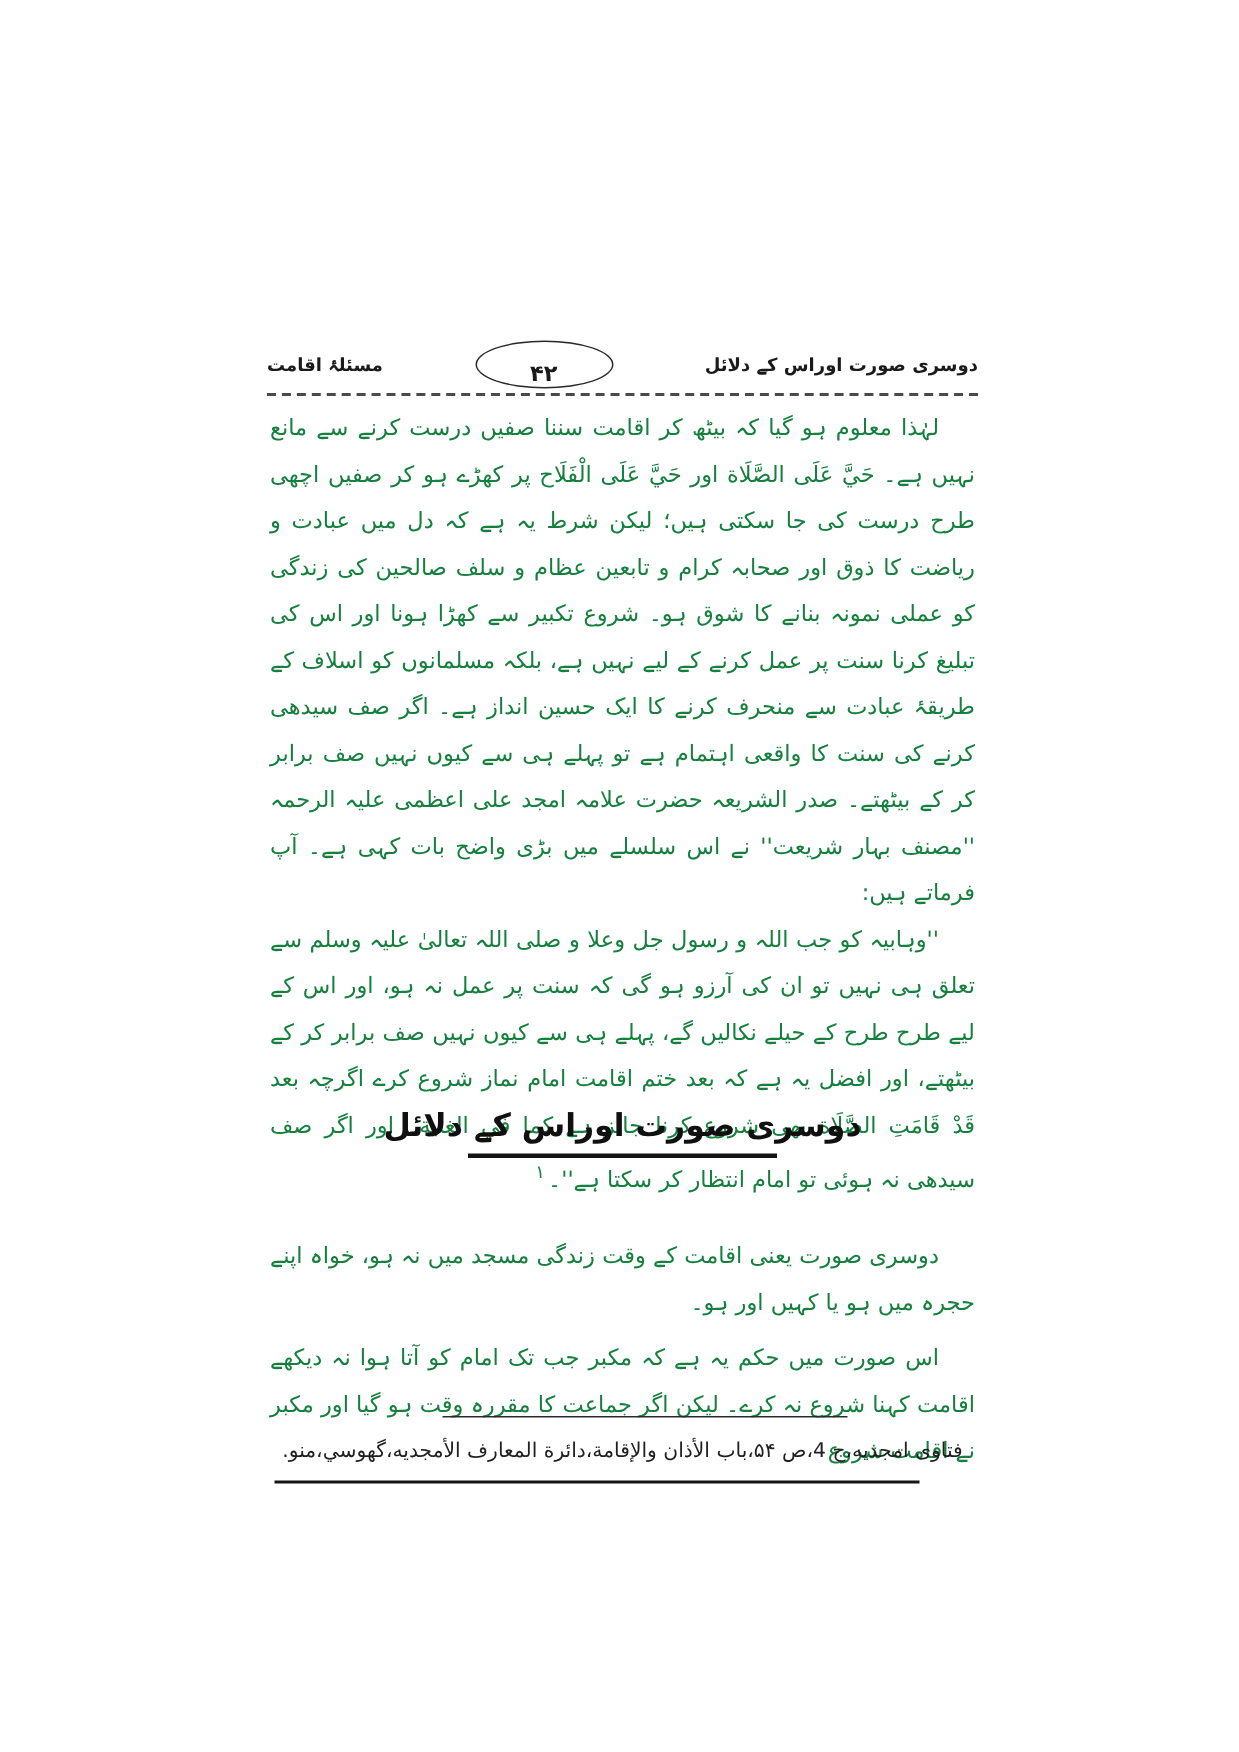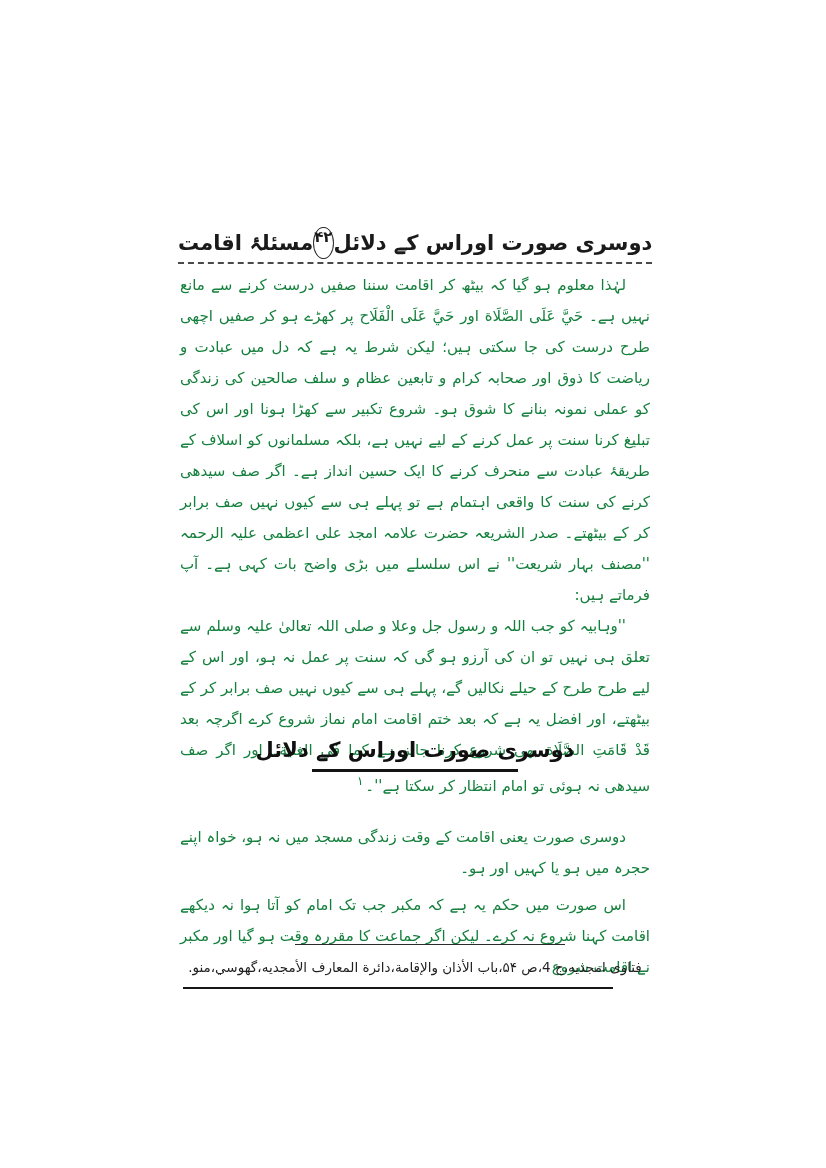--- a/index.html
+++ b/index.html
@@ -13,27 +13,27 @@
   }
   .abs { position: absolute; }
 
   
   .page-header {
     left: 178px; top: 226px; width: 474px; height: 34px;
     display: flex; flex-direction: row;
     align-items: center; justify-content: space-between;
   }
   .header-title {
-    font-size: 21px; font-weight: bold; direction: rtl;
+    font-size: 12px; font-weight: bold; direction: rtl;
     white-space: nowrap;
   }
   .page-number-oval {
     width: 90px; height: 30px;
     border: 1.5px solid #2a2a2a; border-radius: 50%;
-    display: flex; align-items: flex-start; justify-content: center;
+    display: flex; align-items: flex-end; justify-content: center;
     font-size: 15px; font-weight: bold;
     background: #fff;
   }
   .header-divider {
     left: 178px; top: 262px; width: 474px; height: 0;
     border-top: 2px dashed #4a4a4a;
   }
 
   
   .urdu-body {

